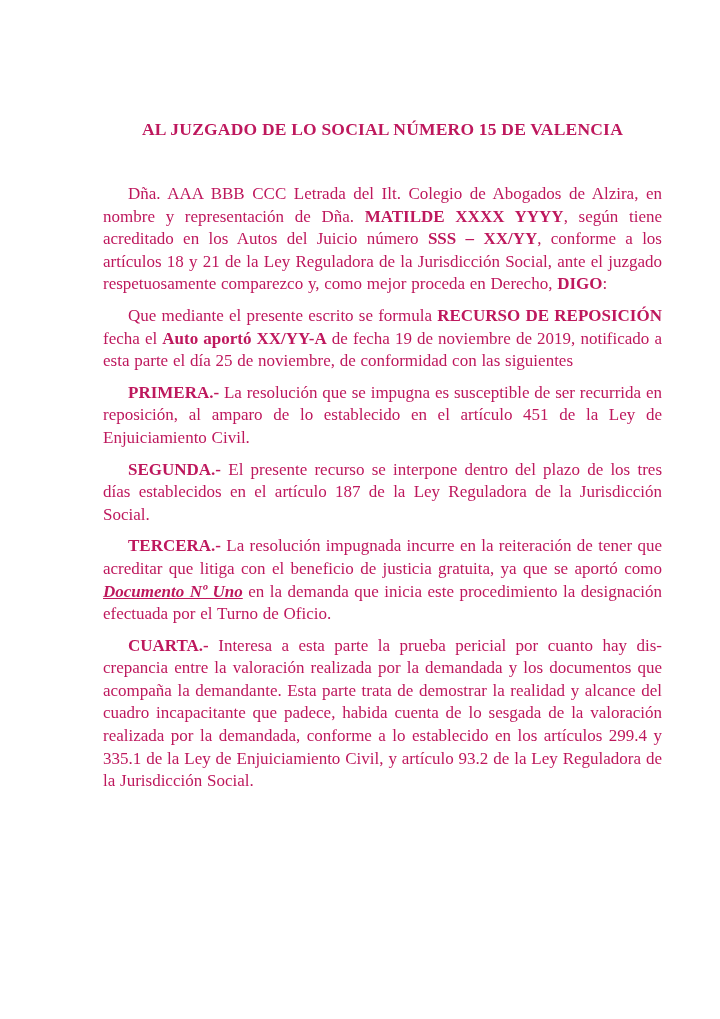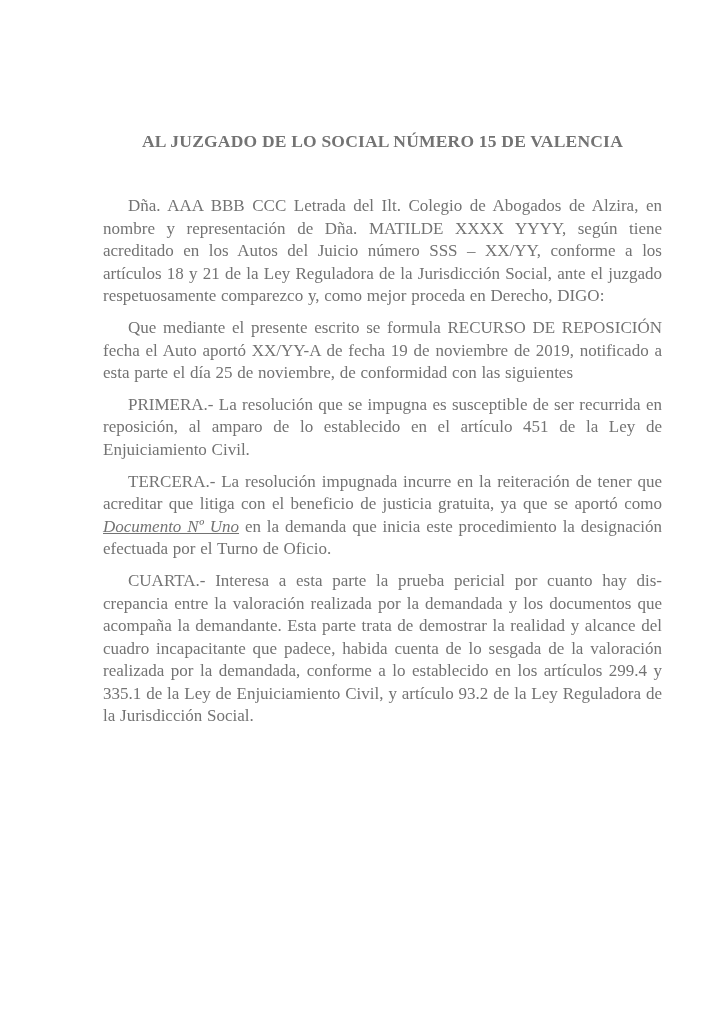--- a/index.html
+++ b/index.html
@@ -11,22 +11,21 @@
   }
   .page {
     position: relative;
     width: 720px;
     height: 1019px;
     background: #ffffff;
     overflow: hidden;
   }
   .content {
     padding: 118px 58px 0 103px;
-    color: #737373;
-    margin-top: 12px;
+    color: #be185d;
   }
   .doc-title {
     font-size: 17.5px;
     font-weight: bold;
     text-align: center;
     line-height: 23px;
     margin: 0 0 42px 0;
     letter-spacing: 0.2px;
   }
   .doc-paragraph {
@@ -38,31 +37,32 @@
     word-spacing: 0.5px;
   }
   .doc-heading {
     font-size: 17.5px;
     font-weight: bold;
     text-align: center;
     line-height: 23px;
     margin: 35px 0 40px 0;
     letter-spacing: 0.2px;
   }
-  .run-bold { font-weight: normal; }
+  .run-bold { font-weight: bold; }
   .run-italic { font-style: italic; }
   .run-underline { text-decoration: underline; }
 </style>
 </head>
 <body>
 
 <div class="page">
   <div class="content">
     <h1 class="doc-title">AL JUZGADO DE LO SOCIAL NÚMERO 15 DE VALENCIA</h1>
     <div>
         <p class="doc-paragraph"><span>Dña. AAA BBB CCC Letrada del Ilt. Colegio de Abogados de Alzira, en nombre y representación de Dña. </span><span class="run-bold">MATILDE XXXX YYYY</span><span>, según tie­ne acreditado en los Autos del Juicio número </span><span class="run-bold">SSS – XX/YY</span><span>, conforme a los artículos 18 y 21 de la Ley Reguladora de la Jurisdicción Social, ante el juzgado respetuosamente comparezco y, como mejor proceda en Dere­cho, </span><span class="run-bold">DIGO</span><span>:</span></p>
         <p class="doc-paragraph"><span>Que mediante el presente escrito se formula </span><span class="run-bold">RECURSO DE REPOSI­CIÓN</span><span> fecha el </span><span class="run-bold">Auto aportó XX/YY-A</span><span> de fecha 19 de noviembre de 2019, notificado a esta parte el día 25 de noviembre, de conformidad con las siguientes</span></p>
         <p class="doc-paragraph"><span class="run-bold">PRIMERA.-</span><span> La resolución que se impugna es susceptible de ser recu­rrida en reposición, al amparo de lo establecido en el artículo 451 de la Ley de Enjuiciamiento Civil.</span></p>
+        <p class="doc-paragraph"><span class="run-bold">SEGUNDA.-</span><span> El presente recurso se interpone dentro del plazo de los tres días establecidos en el artículo 187 de la Ley Reguladora de la Jurisdic­ción Social.</span></p>
         <p class="doc-paragraph"><span class="run-bold">TERCERA.-</span><span> La resolución impugnada incurre en la reiteración de te­ner que acreditar que litiga con el beneficio de justicia gratuita, ya que se aportó como </span><span class="run-bold run-italic run-underline">Documento Nº Uno</span><span> en la demanda que inicia este procedi­miento la designación efectuada por el Turno de Oficio.</span></p>
         <p class="doc-paragraph"><span class="run-bold">CUARTA.-</span><span> Interesa a esta parte la prueba pericial por cuanto hay dis­crepancia entre la valoración realizada por la demandada y los documentos que acompaña la demandante. Esta parte trata de demostrar la realidad y al­cance del cuadro incapacitante que padece, habida cuenta de lo sesgada de la valoración realizada por la demandada, conforme a lo establecido en los artículos 299.4 y 335.1 de la Ley de Enjuiciamiento Civil, y artículo 93.2 de la Ley Reguladora de la Jurisdicción Social.</span></p>
       </div>
   </div>
 </div>
 
 </body></html>

